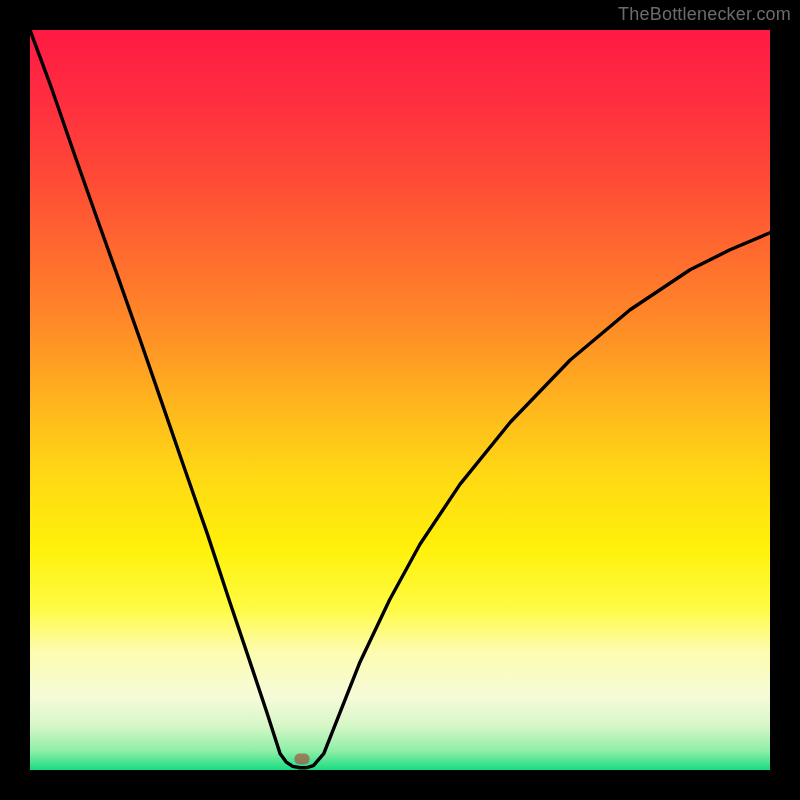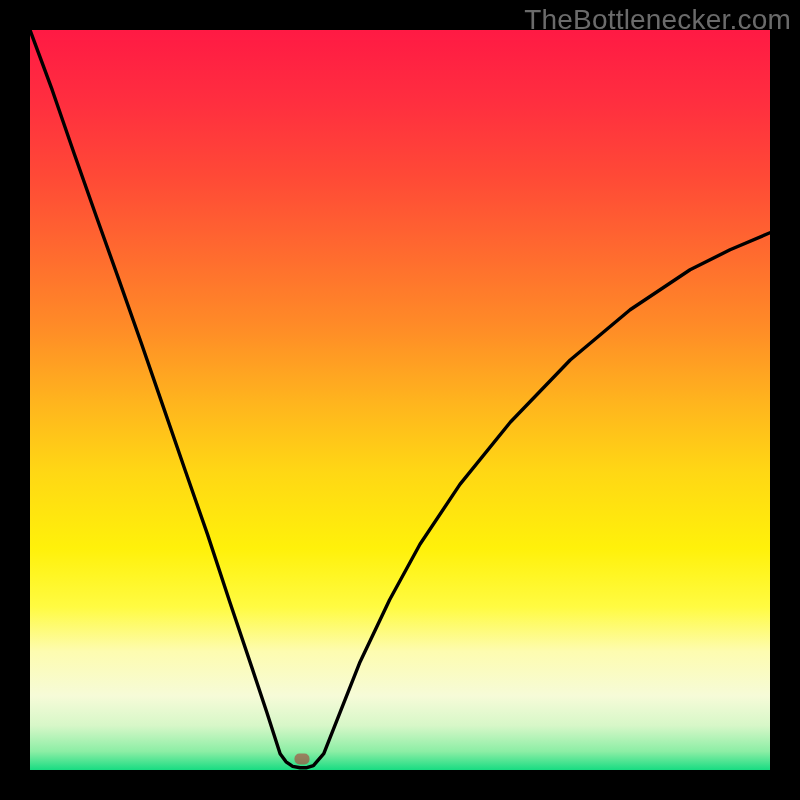--- a/index.html
+++ b/index.html
@@ -42,21 +42,21 @@
     height: 11px;
     border-radius: 5px;
     transform: translate(-50%, -50%);
     background: rgba(170, 70, 60, 0.65);
   }
   .watermark {
     position: absolute;
     top: 4px;
     right: 9px;
     color: #6b6b6b;
-    font-size: 28px;
+    font-size: 18px;
     font-weight: 500;
     letter-spacing: 0.2px;
   }
 </style>
 </head>
 <body>
 
 <div class="frame">
 
   <div class="plot-area">

